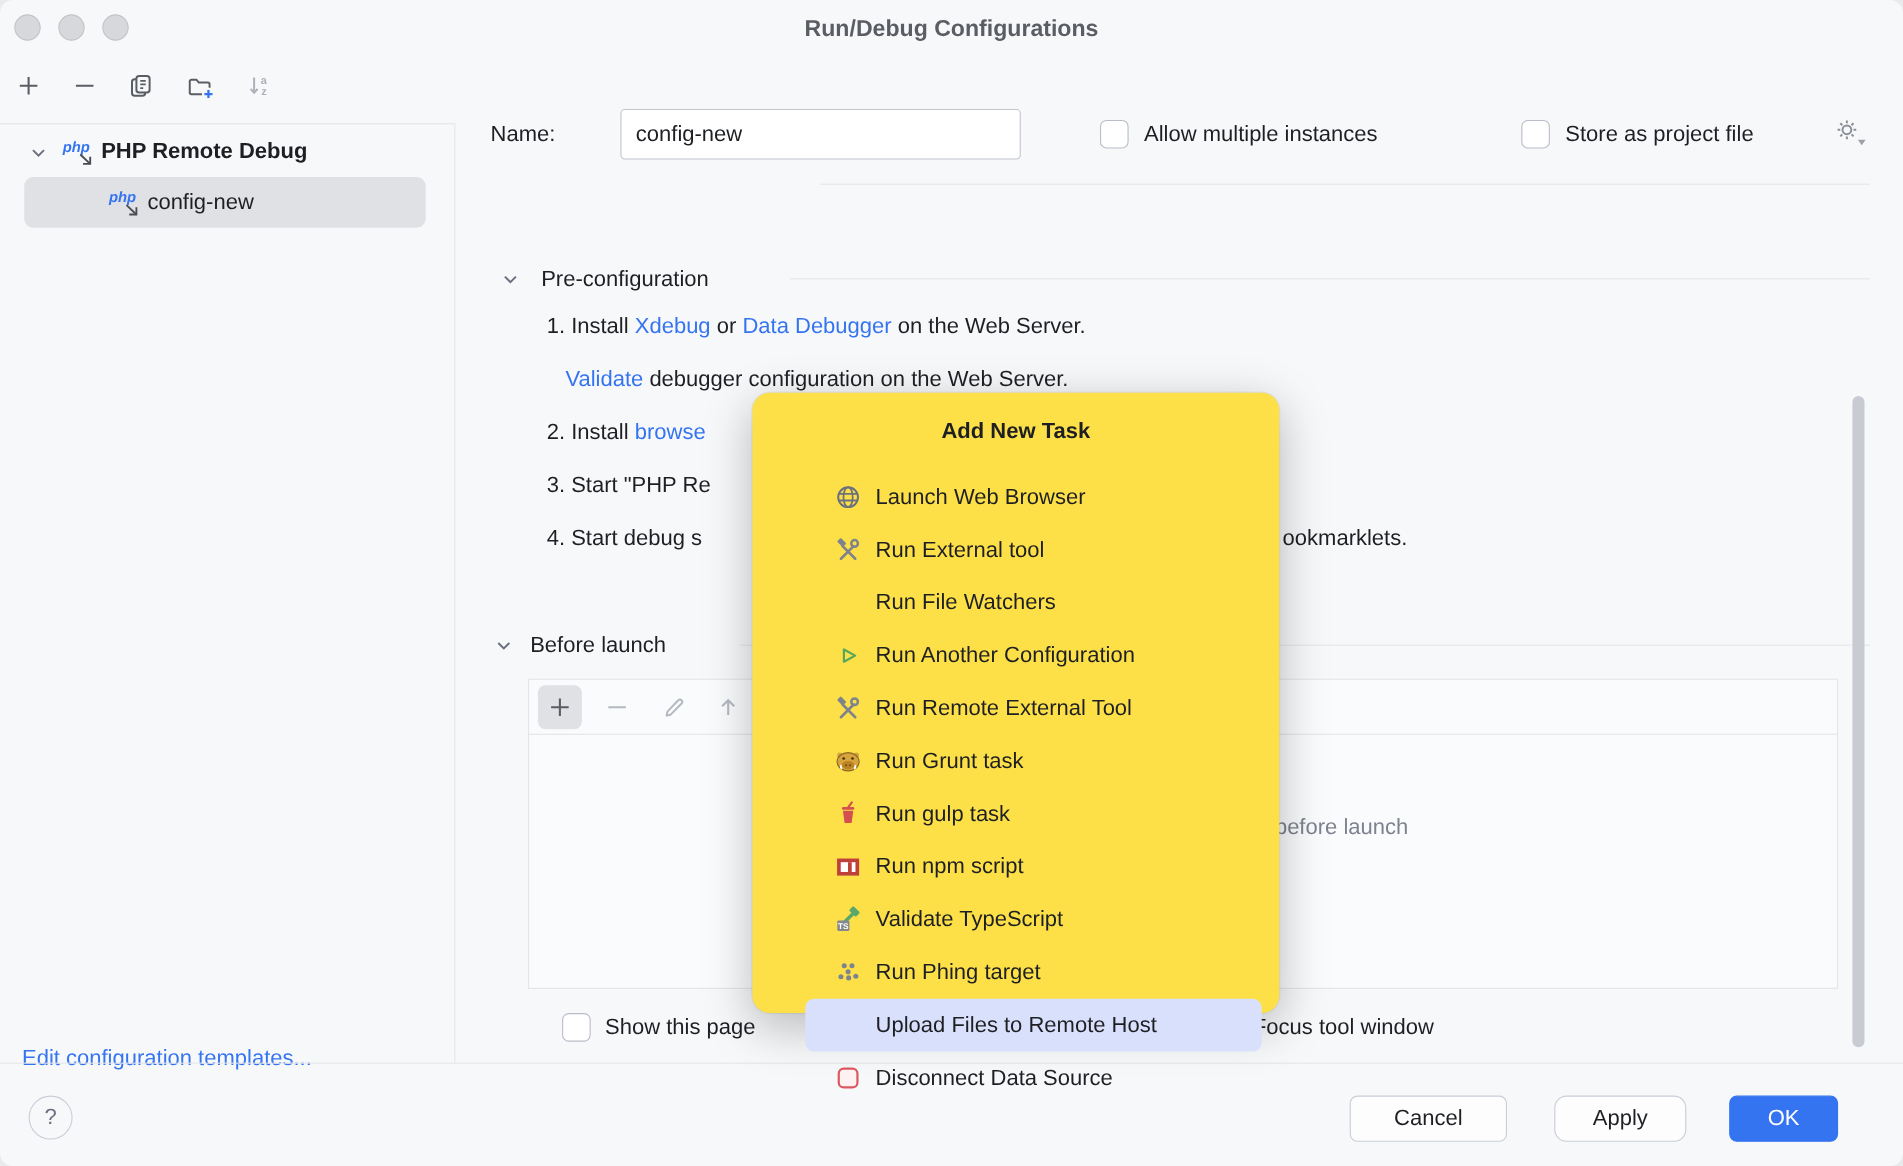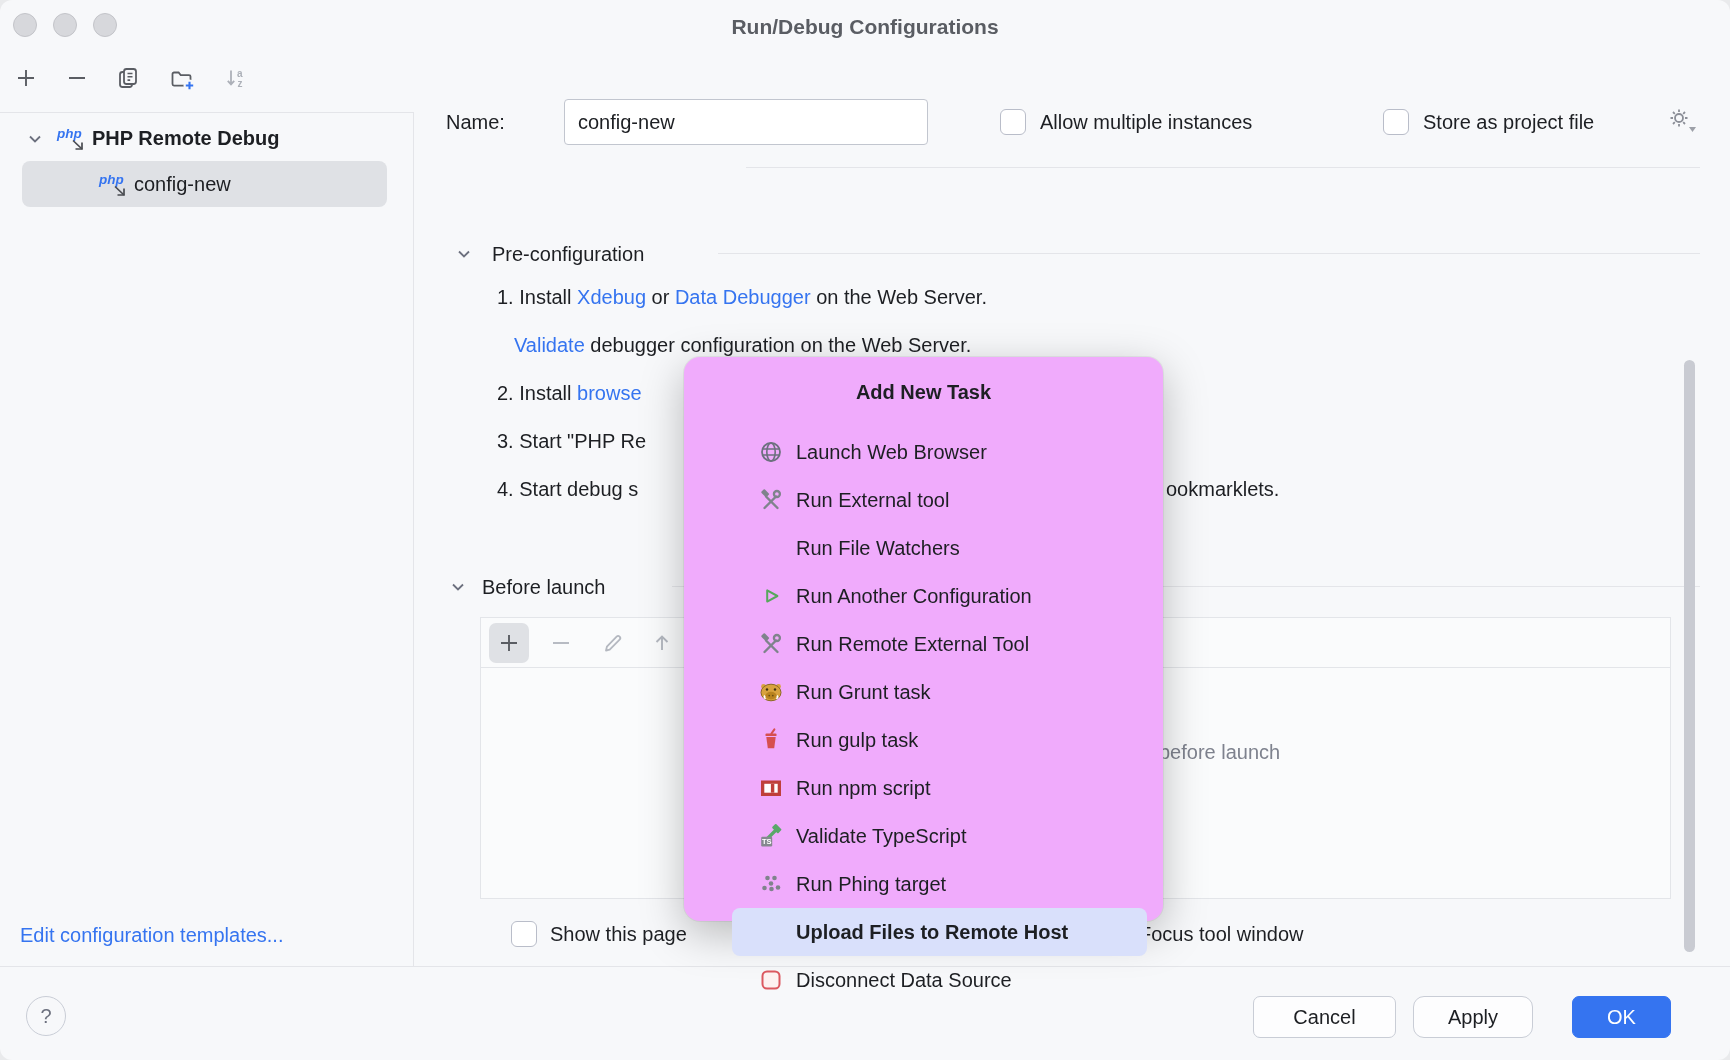--- a/index.html
+++ b/index.html
@@ -2,21 +2,21 @@
 <html><head>
 <meta charset="utf-8">
 <style>
   * { margin:0; padding:0; box-sizing:border-box; }
   html,body { background:#e9eaec; }
   body { font-family:"Liberation Sans", sans-serif; color:#1d1f23; }
   .stage { position:relative; width:1730px; height:1060px; background:#f7f8fa;
            border-radius:12px; overflow:hidden; font-size:20px; }
   .abs { position:absolute; }
   .lbl { height:44px; line-height:44px; white-space:nowrap; }
-  .link { color:#3574F0; cursor:pointer; }
+  .link { color:#3574F0; cursor:pointer;margin-top:27px; }
   .hr { background:#e4e5e9; height:1px; }
   .vr { background:#e4e5e9; width:1px; }
   .light { width:24px; height:24px; border-radius:50%; background:#d7d8dc; border:1px solid #c3c4c9; }
   .dlg-title { left:0; top:12px; width:100%; text-align:center; font-weight:bold;
                font-size:21px; color:#5a5d63; height:30px; line-height:30px; }
   .icon-btn { width:44px; height:44px; display:flex; align-items:center; justify-content:center;
               border-radius:8px; cursor:pointer; }
   .tree-label-bold { font-weight:bold; }
   .sel-row { background:#dfe1e5; border-radius:8px; }
   .input { background:#fff; border:1px solid #c2c6cf; border-radius:4px;
@@ -30,28 +30,28 @@
   .tb-btn.active { background:#dfe1e5; }
   .gray-text { color:#7e828e; }
   .btn { height:42px; border-radius:7px; border:1px solid #c9cdd6; background:#fdfdfe;
          font-size:20px; font-family:"Liberation Sans", sans-serif; color:#1d1f23; cursor:pointer; }
   .btn.primary { background:#3574F0; border-color:#3574F0; color:#fff; }
   .help-btn { width:40px; height:40px; border-radius:50%; border:1.5px solid #c9cdd6;
               color:#6c707e; font-size:20px; display:flex; align-items:center; justify-content:center;
               background:transparent; cursor:pointer; }
   .scrollbar { width:11px; border-radius:6px; background:#c9cbd2; }
   
-  .popup { left:684px; top:357px; width:479px; height:564px; background:#f0abfc;
+  .popup { left:684px; top:357px; width:479px; height:564px; background:#fde047;
            border-radius:16px; box-shadow:0 12px 44px rgba(0,0,0,.26), 0 0 0 1px rgba(0,0,0,.05);
            z-index:10; padding-top:15px; }
   .popup-title { height:40px; line-height:40px; text-align:center; font-weight:bold; font-size:20px; }
   .menu { margin-top:16px;padding-left:32px; }
   .menu-item { height:48px; margin:0 16px; border-radius:8px; display:flex; align-items:center;
                padding-left:26px; cursor:pointer; }
-  .menu-item.sel { background:#d9e0fb;font-weight:bold; }
+  .menu-item.sel { background:#d9e0fb; }
   .mi-icon { width:26px; height:26px; margin-right:12px; flex:0 0 26px; display:flex;
              align-items:center; justify-content:center; }
   .mi-label { white-space:nowrap; }
 </style>
 </head>
 <body>
 
 <div class="stage">
 
   <div class="abs light" style="left:13px; top:13px;"></div>
@@ -188,21 +188,21 @@
 
   <div class="abs cb" style="left:511px; top:921px;"></div>
   <div class="abs lbl" style="left:550px; top:912px;">Show this page</div>
   <div class="abs cb" style="left:1098px; top:921px;"></div>
   <div class="abs lbl" style="left:1139px; top:912px;">Focus tool window</div>
 
   <div class="abs scrollbar" style="left:1684px; top:360px; height:592px;"></div>
 
   <div class="abs hr" style="left:0; top:966px; width:1730px;"></div>
   <button class="abs help-btn" style="left:26px; top:996px;">?</button>
-  <button class="abs btn" style="left:1253px; top:996px; width:143px;">Cancel</button>
+  <button class="abs btn" style="left:1227px; top:996px; width:143px;">Cancel</button>
   <button class="abs btn" style="left:1413px; top:996px; width:120px;border-radius:11px;">Apply</button>
   <button class="abs btn primary" style="left:1572px; top:996px; width:99px;">OK</button>
 
   <div class="abs popup">
     <div class="popup-title">Add New Task</div>
     <div class="menu">
 
       <div class="menu-item">
         <span class="mi-icon">
           <svg width="26" height="26" viewBox="0 0 26 26">

